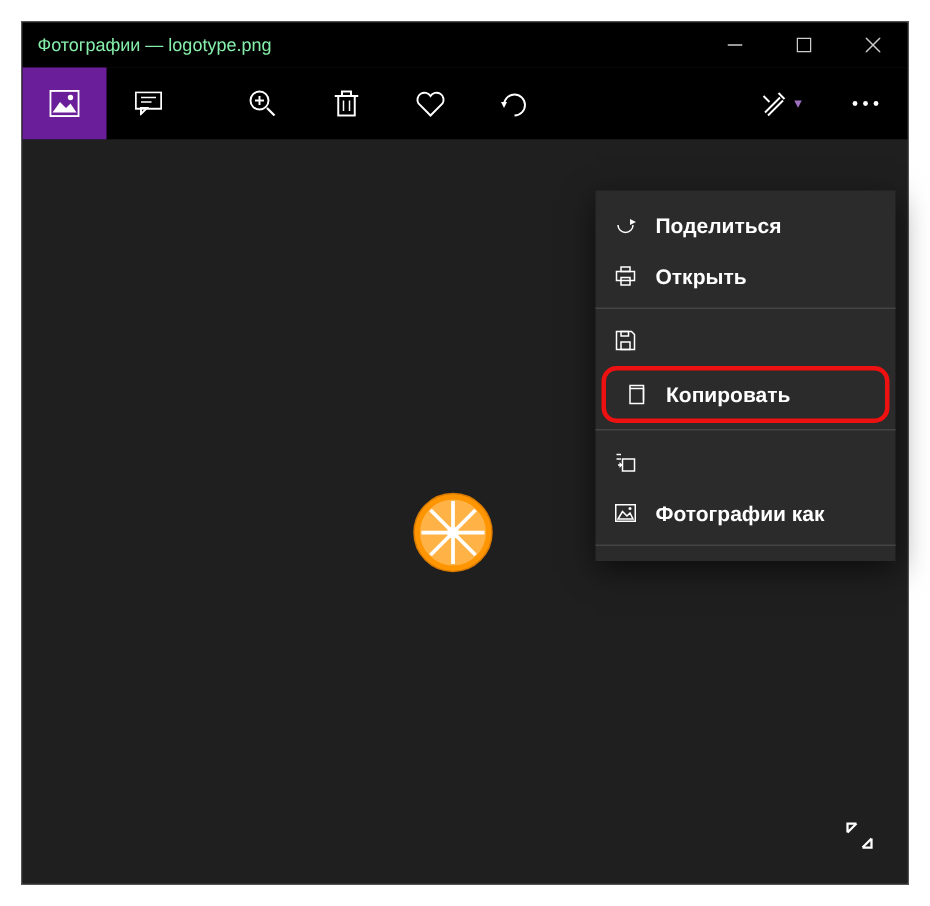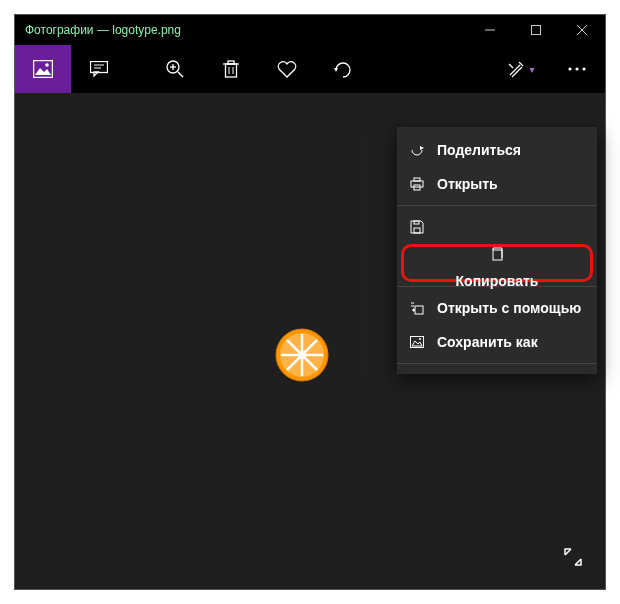--- a/index.html
+++ b/index.html
@@ -98,21 +98,20 @@
   .menu-sep {
     height: 1px;
     background: #444;
     margin: 4px 0;
   }
   .highlight {
     border: 3px solid #e11;
     border-radius: 10px;
     margin: 0 4px;
     height: 38px;
-    flex-direction: column;
   }
   .fullscreen-btn {
     position: absolute;
     right: 14px;
     bottom: 14px;
     width: 36px;
     height: 36px;
     display: flex;
     align-items: center;
     justify-content: center;
@@ -272,31 +271,30 @@
       <div class="menu-item">
         <span class="mi-icon">
           <svg width="14" height="14" viewBox="0 0 14 14">
               <rect x="5" y="5" width="8" height="8" fill="none" stroke="#fff" stroke-width="1"></rect>
               <line x1="1" y1="2" x2="4" y2="2" stroke="#fff" stroke-width="1"></line>
               <line x1="1" y1="5" x2="4" y2="5" stroke="#fff" stroke-width="1"></line>
               <line x1="2" y1="9" x2="5" y2="9" stroke="#fff" stroke-width="1"></line>
               <polygon points="3,7 5,9 3,11" fill="#fff"></polygon>
             </svg>
         </span>
-        <span>Открыть с помощью</span>
       </div>
       <div class="menu-item">
         <span class="mi-icon">
           <svg width="14" height="12" viewBox="0 0 14 12">
               <rect x="0.5" y="0.5" width="13" height="11" fill="none" stroke="#fff" stroke-width="1"></rect>
               <polygon points="2,10 5,5 8,8 10,6 12,10" fill="none" stroke="#fff" stroke-width="1"></polygon>
               <circle cx="10" cy="3" r="1" fill="#fff"></circle>
             </svg>
         </span>
-        <span>Сохранить как</span>
+        <span>Фотографии как</span>
       </div>
       <div class="menu-sep"></div>
     </div>
 
     <div class="fullscreen-btn">
       <svg width="20" height="20" viewBox="0 0 20 20">
         <path d="M2 8 L2 2 L8 2 M8 2 L2 8" fill="none" stroke="#fff" stroke-width="1.5"></path>
         <path d="M18 12 L18 18 L12 18 M12 18 L18 12" fill="none" stroke="#fff" stroke-width="1.5"></path>
       </svg>
     </div>

